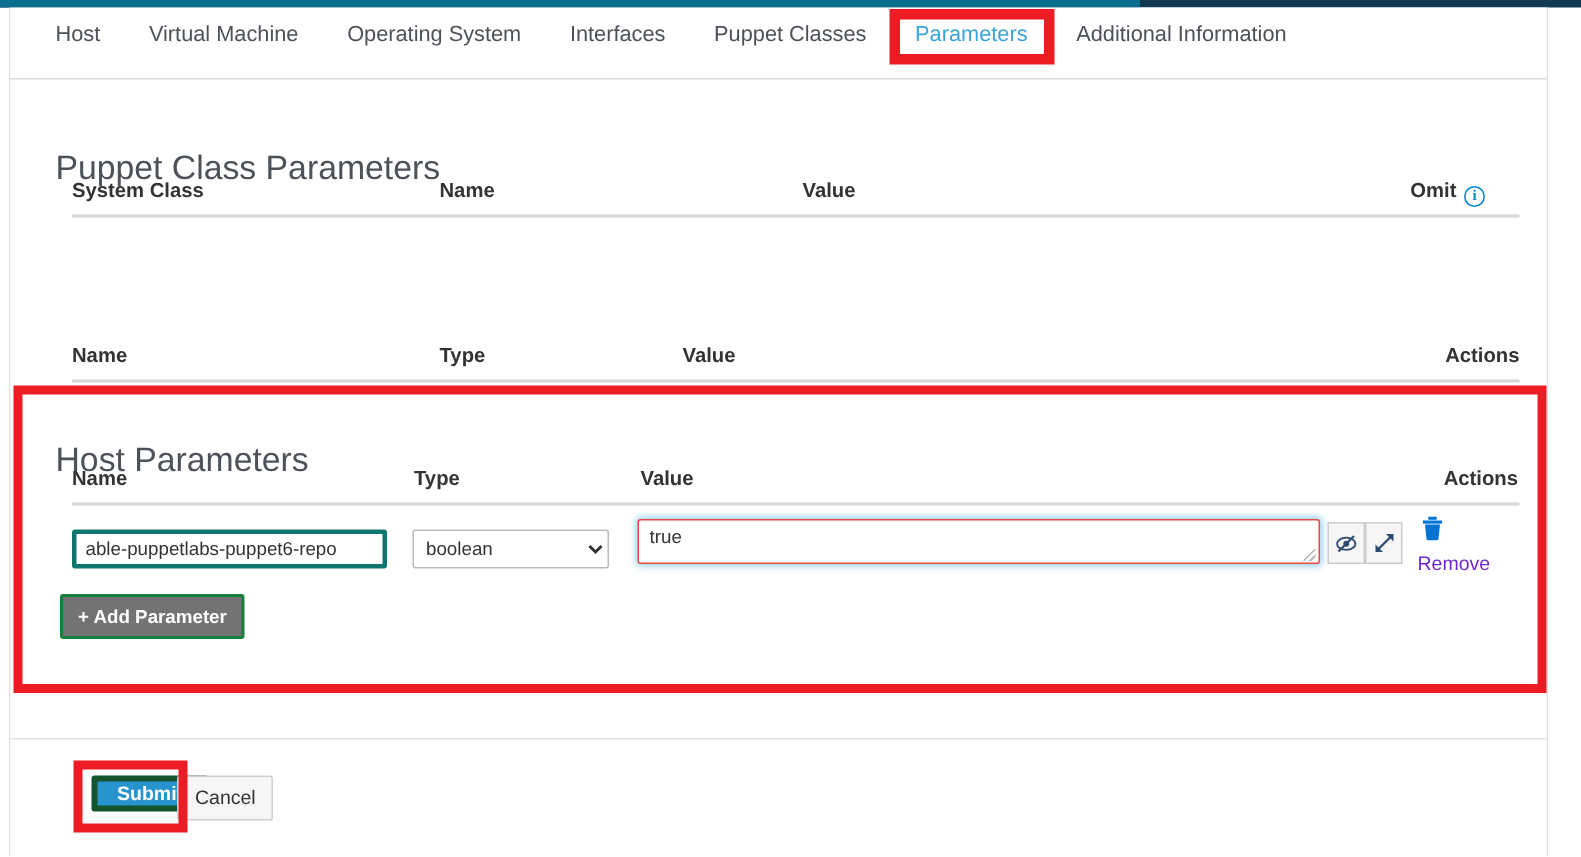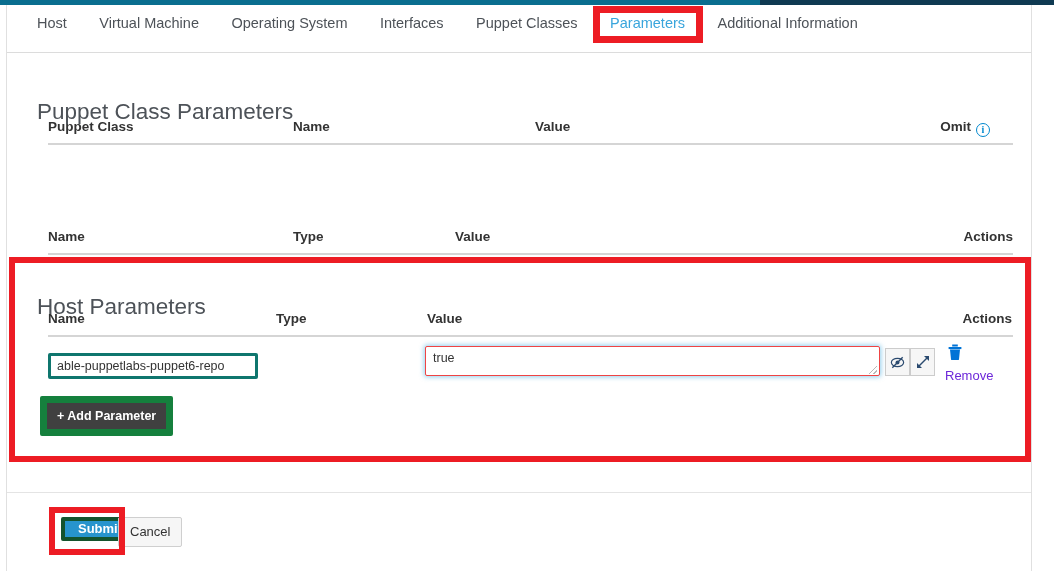--- a/index.html
+++ b/index.html
@@ -180,22 +180,22 @@
     background: #f6f6f6;
     display: flex;
     align-items: center;
     justify-content: center;
     cursor: pointer;
     padding: 0;
   }
 
   .btn-add {
     position: absolute;
-    background: #404040;
-    border: 7px solid #15803d;
+    background: #737373;
+    border: 2px solid #15803d;
     color: #ffffff;
     font-size: 12.5px;
     font-weight: bold;
     font-family: "Liberation Sans", sans-serif;
     border-radius: 2px;
     padding: 6px 10px;
     cursor: pointer;
     line-height: 14px;
   }
   .btn-submit {
@@ -265,21 +265,21 @@
       <a class="tab" href="#">Puppet Classes</a>
       <a class="tab active" href="#">Parameters</a>
       <a class="tab" href="#">Additional Information</a>
     </nav>
 
     <div class="annot thick" style="left:586px; top:1px; width:110px; height:37px;"></div>
 
     <h2 class="section-title" style="left:30px; top:75px;">Puppet Class Parameters</h2>
 
     <div class="thead" style="left:41px; top:114px; width:965px;">
-      <div class="th" style="left:0px;">Puppet Class</div>
+      <div class="th" style="left:0px;">System Class</div>
       <div class="th" style="left:245px;">Name</div>
       <div class="th" style="left:487px;">Value</div>
       <div class="th" style="right:23px;">
         <span>Omit</span><span class="info-icon">i</span>
       </div>
     </div>
 
 
     <div class="thead" style="left:41px; top:224px; width:965px;">
       <div class="th" style="left:0px;">Name</div>
@@ -292,20 +292,30 @@
 
     <div class="thead" style="left:41px; top:306px; width:965px;">
       <div class="th" style="left:0px;">Name</div>
       <div class="th" style="left:228px;">Type</div>
       <div class="th" style="left:379px;">Value</div>
       <div class="th" style="right:1px;">Actions</div>
     </div>
 
     <input class="text-input" type="text" style="left: 41px; top: 348px; width: 210px;" value="able-puppetlabs-puppet6-repo">
 
+    <select class="type-select" style="left:268px; top:348px; width:131px;">
+      <option>boolean</option>
+      <option>string</option>
+      <option>integer</option>
+      <option>real</option>
+      <option>array</option>
+      <option>hash</option>
+      <option>yaml</option>
+      <option>json</option>
+    </select>
 
     <textarea class="value-input" style="left: 418px; top: 341px; width: 455px; height: 30px;">true</textarea>
     <div class="resize-grip" style="left:862px; top:361px;"></div>
 
     <button class="icon-btn" style="left:878px; top:343px;">
       <svg width="15" height="13" viewBox="0 0 16 14">
         <ellipse cx="8" cy="7" rx="6.6" ry="4.4" fill="none" stroke="#2b4a6f" stroke-width="1.3"></ellipse>
         <circle cx="8" cy="7" r="2.1" fill="#2b4a6f"></circle>
         <line x1="2.4" y1="12.6" x2="13.6" y2="1.4" stroke="#2b4a6f" stroke-width="1.5"></line>
       </svg>

